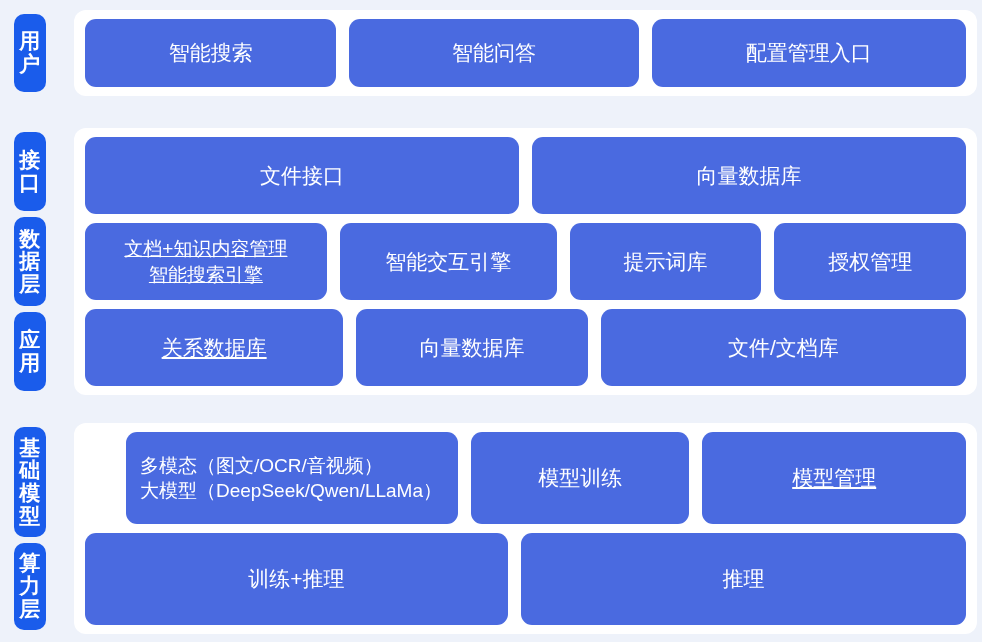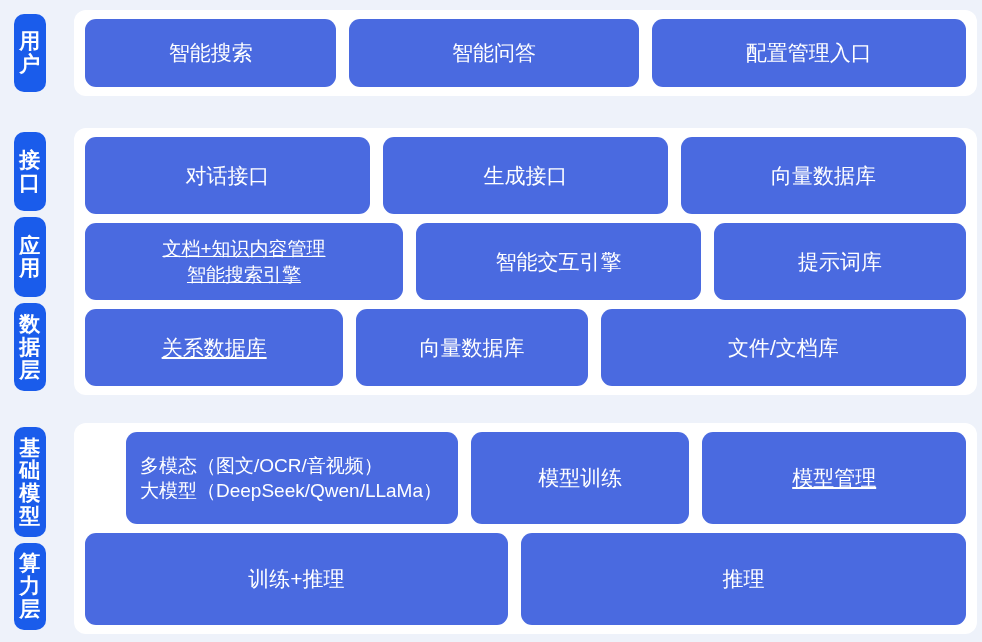--- a/index.html
+++ b/index.html
@@ -159,44 +159,44 @@
     </div>
   </div>
 
   <div class="panel-gap-1"></div>
 
   <div class="panel panel-2">
     <div class="rail">
       <div class="rail-tab t-iface">
         <span>接口</span>
       </div>
+      <div class="rail-tab t-data">
+        <span>数据层</span>
+      </div>
       <div class="rail-tab t-app">
         <span>应用</span>
       </div>
-      <div class="rail-tab t-data">
-        <span>数据层</span>
-      </div>
     </div>
     <div class="card">
 
       <div class="row">
-        <div class="box f1">对话接口</div>
-        <div class="box f1">生成接口</div>
+        <div class="box f1">文件接口</div>
         <div class="box f1">向量数据库</div>
       </div>
 
       <div class="row">
         <div class="box two-line f145">
           <span>
             <span class="line">文档+知识内容管理</span>
             <span class="line">智能搜索引擎</span>
           </span>
         </div>
         <div class="box f13">智能交互引擎</div>
         <div class="box f115">提示词库</div>
+        <div class="box f115">授权管理</div>
       </div>
 
       <div class="row">
         <div class="box f145">关系数据库</div>
         <div class="box f13">向量数据库</div>
         <div class="box f205">文件/文档库</div>
       </div>
 
     </div>
   </div>

